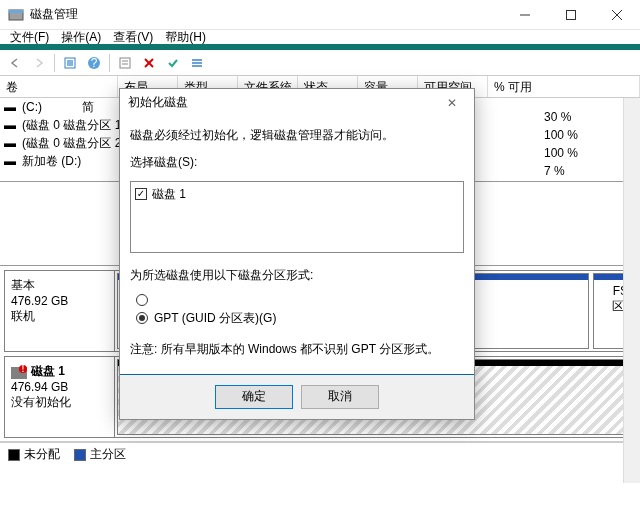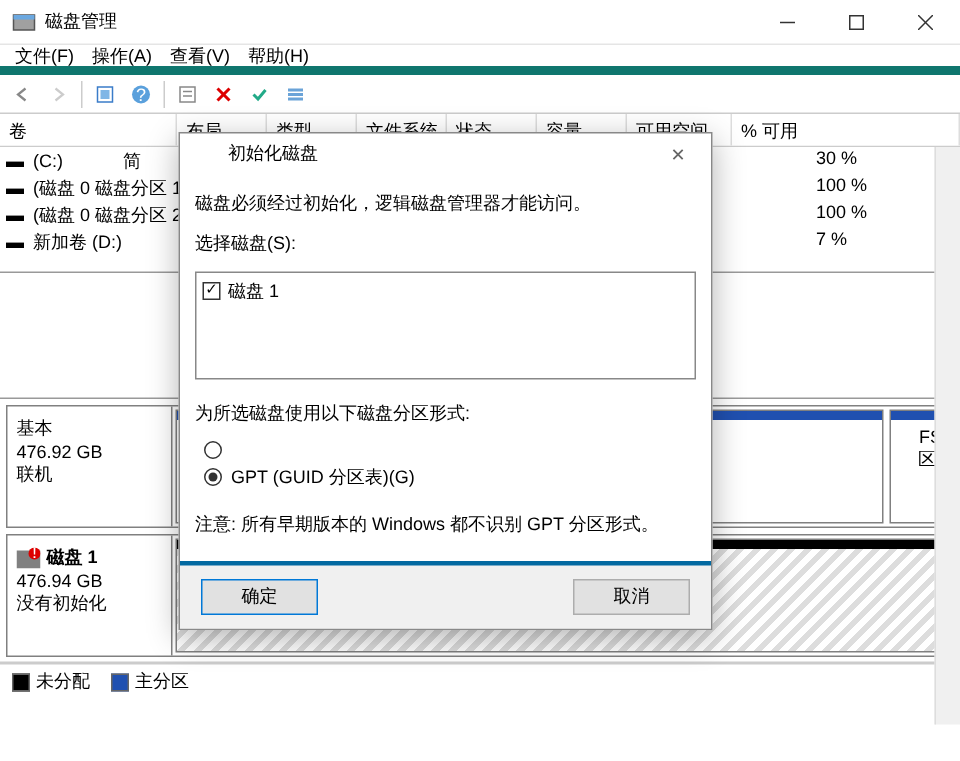--- a/index.html
+++ b/index.html
@@ -44,38 +44,38 @@
 .legend { height: 24px; display: flex; align-items: center; gap: 14px; padding: 0 8px; border-top: 1px solid #ccc; }
 .legend-item { display: flex; align-items: center; gap: 4px; }
 .legend-sw { width: 12px; height: 12px; border: 1px solid #666; }
 
 
 .vscroll { position: absolute; right: 0; top: 98px; bottom: 24px; width: 17px; background: #f0f0f0; border-left: 1px solid #ddd; }
 
 
 .overlay { position: absolute; left: 0; top: 0; right: 0; bottom: 0; pointer-events: none; }
 .dialog { position: absolute; left: 119px; top: 88px; width: 356px; height: 332px; background: #fff; border: 1px solid #888; box-shadow: 0 5px 20px rgba(0,0,0,.3); pointer-events: auto; display: flex; flex-direction: column; }
-.dlg-title { height: 28px; display: flex; align-items: center; padding: 0 8px; margin-left: 24px; }
+.dlg-title { height: 28px; display: flex; align-items: center; padding: 0 8px; }
 .dlg-title span:first-child { flex: 1; }
 .dlg-close { width: 28px; text-align: center; color: #666; }
 .dlg-body { flex: 1; padding: 6px 10px; }
 .dlg-body p { margin: 4px 0 10px; }
 .listbox { border: 1px solid #888; height: 72px; padding: 4px; margin-bottom: 14px; }
 .listbox label { display: flex; align-items: center; gap: 5px; }
 .radio-group { margin: 6px 0 14px 6px; }
 .radio-group label { display: flex; align-items: center; gap: 6px; margin: 4px 0; }
 .radio { width: 12px; height: 12px; border: 1px solid #333; border-radius: 50%; display: inline-flex; align-items: center; justify-content: center; }
 .radio.checked::after { content: ""; width: 6px; height: 6px; border-radius: 50%; background: #333; }
 .checkbox { width: 12px; height: 12px; border: 1px solid #333; display: inline-flex; align-items: center; justify-content: center; font-size: 10px; line-height: 1; }
-.dlg-footer { height: 46px; display: flex; align-items: center; justify-content: space-between; gap: 8px; padding: 0 14px; border-top: 3px solid #0369a1; background: #f0f0f0; }
+.dlg-footer { height: 46px; display: flex; align-items: center; justify-content: center; gap: 8px; padding: 0 14px; border-top: 1px solid #0369a1; background: #f0f0f0; }
 .dlg-btn { width: 78px; height: 24px; border: 1px solid #adadad; background: #e1e1e1; display: flex; align-items: center; justify-content: center; }
 .dlg-btn.primary { border-color: #0078d7; }
 
 
-.pct-col { position: absolute; right: 20px; top: 0; width: 80px; }
+.pct-col { position: absolute; right: 20px; top: 12px; width: 80px; }
 .pct-row { height: 18px; padding: 0 4px; }
 </style>
 </head>
 <body>
 
 <div class="titlebar">
   <svg class="titlebar-icon" viewBox="0 0 16 16">
       <rect x="1" y="3" width="14" height="10" fill="#a0a0a0" stroke="#555"></rect>
       <rect x="1" y="3" width="14" height="3" fill="#6ba8e0"></rect>
     </svg>

